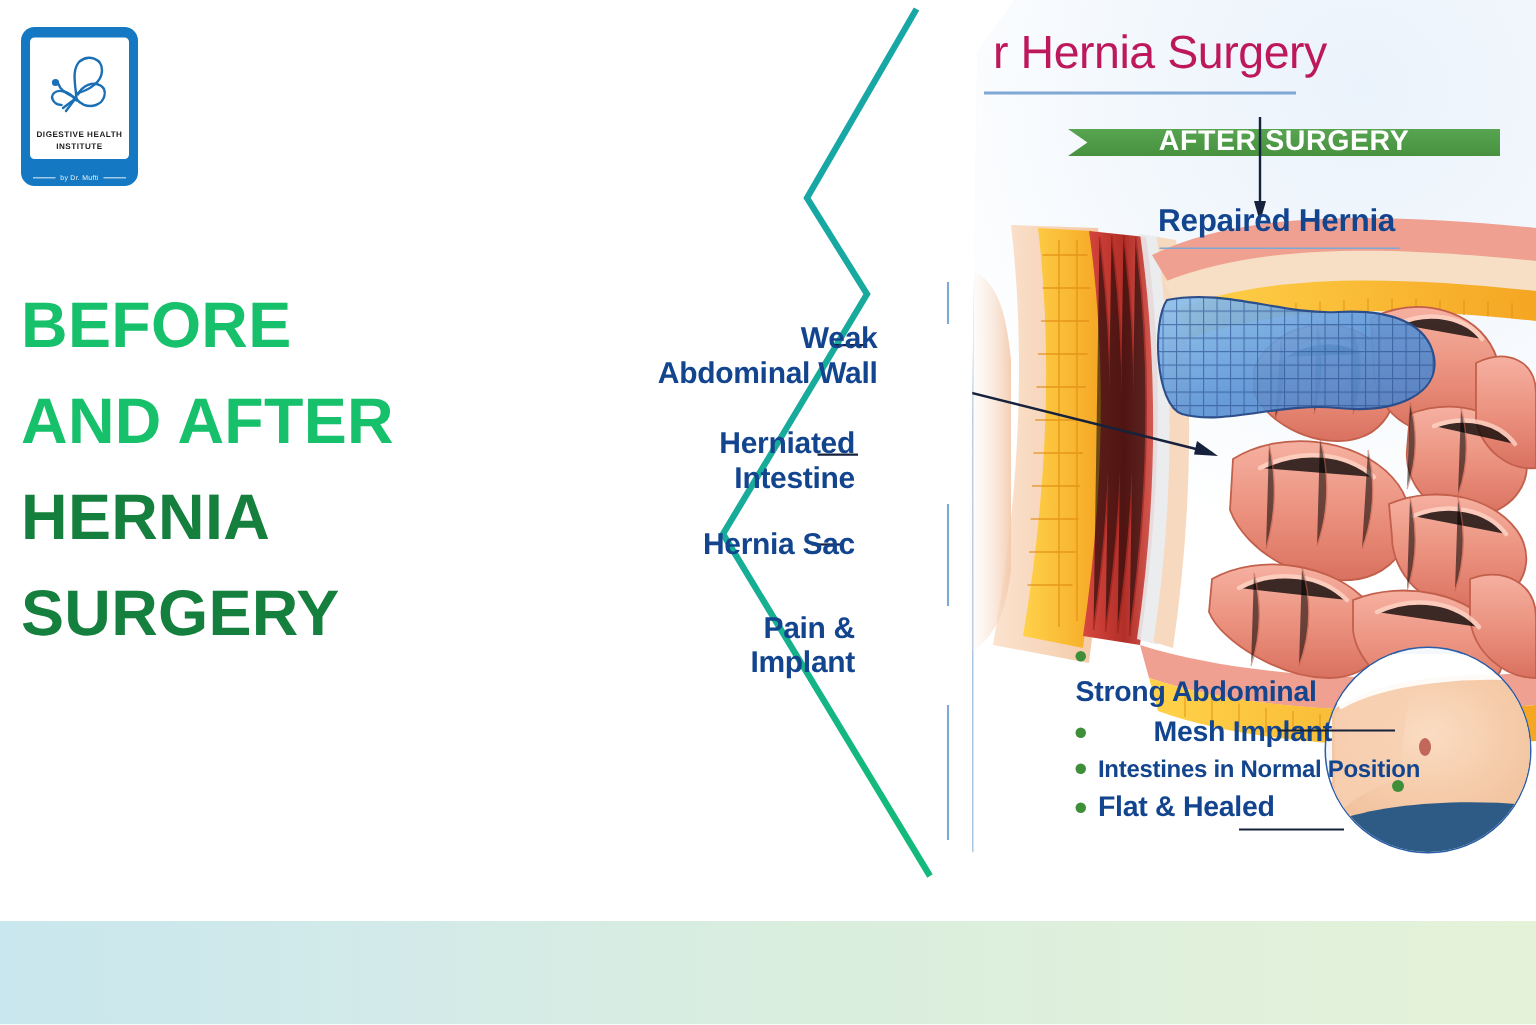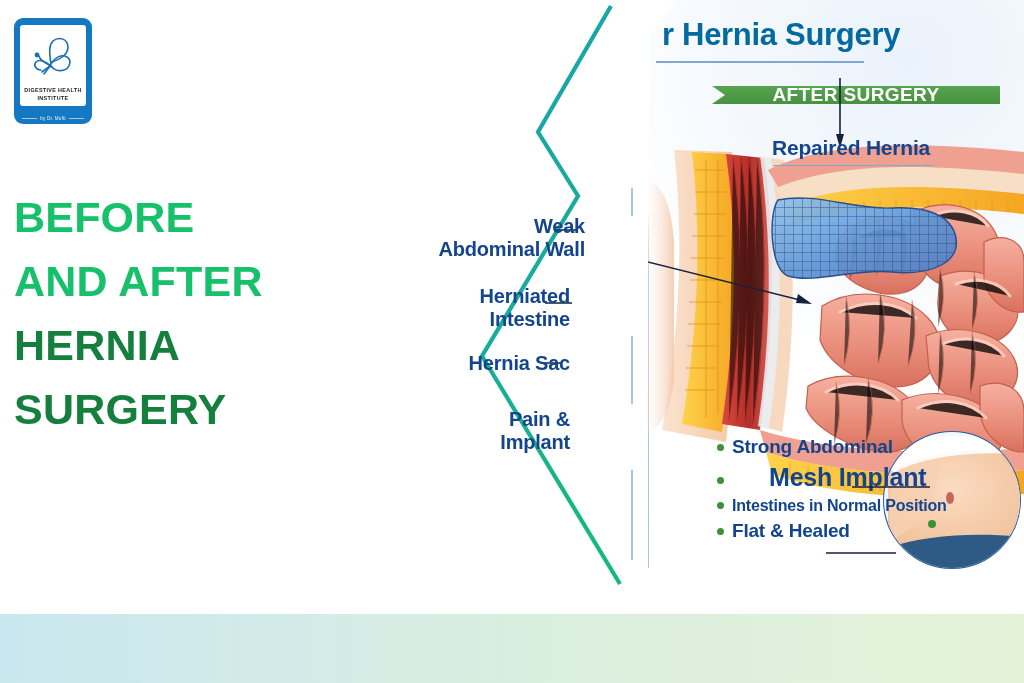--- a/index.html
+++ b/index.html
@@ -64,21 +64,21 @@
     background:
       radial-gradient(ellipse 110% 70% at 70% 10%, #eaf2fb 0%, #f5f9fd 45%, #ffffff 75%),
       linear-gradient(160deg, #e9f1fa 0%, #ffffff 55%, #f2f7fc 100%);
   }
   .illus-divider {
     position:absolute; left:8px; top:40px; width:1px; height:538px;
     background:#a9c6e2;
   }
   .illus-title {
     position:absolute; left:22px; top:17px; width:330px;
-    font-size:31px; font-weight:bold; color:#0369a1;
+    font-size:31px; font-weight:normal; color:#be185d;
     letter-spacing:-.3px; white-space:nowrap;
   }
   .illus-title-rule {
     position:absolute; left:16px; top:61px; width:208px; height:1.6px;
     background:#7fa8d4;
   }
 
   .banner {
     position:absolute; left:72px; top:86px; width:288px; height:18px;
     background:linear-gradient(180deg,#57a451 0%, #47913f 100%);
@@ -116,22 +116,22 @@
 
   .bullets { position:absolute; left:717px; top:436px; width:250px; }
   .bullet {
     display:flex; align-items:baseline; gap:8px; margin-bottom:5px;
     color:#13458f; font-weight:bold; letter-spacing:-.2px;
   }
   .bullet .dot {
     width:7px; height:7px; border-radius:50%; background:#3f8f3a; flex:0 0 auto;
     transform:translateY(-2px);
   }
-  .b1 { font-size:19px; }
-  .b2 { font-size:25px;gap:45px; }
+  .b1 { font-size:19px;flex-direction:column; }
+  .b2 { font-size:19px;gap:45px; }
   .b3 { font-size:16px; }
   .b4 { font-size:19px; }
 
   
   .bottom-band {
     position:absolute; left:0; top:614px; width:1024px; height:69px;
     background:linear-gradient(90deg,#c9e7ee 0%, #d2eae9 25%, #daeede 52%, #dff0dc 75%, #e4f2d8 100%);
   }
 </style>
 </head>

